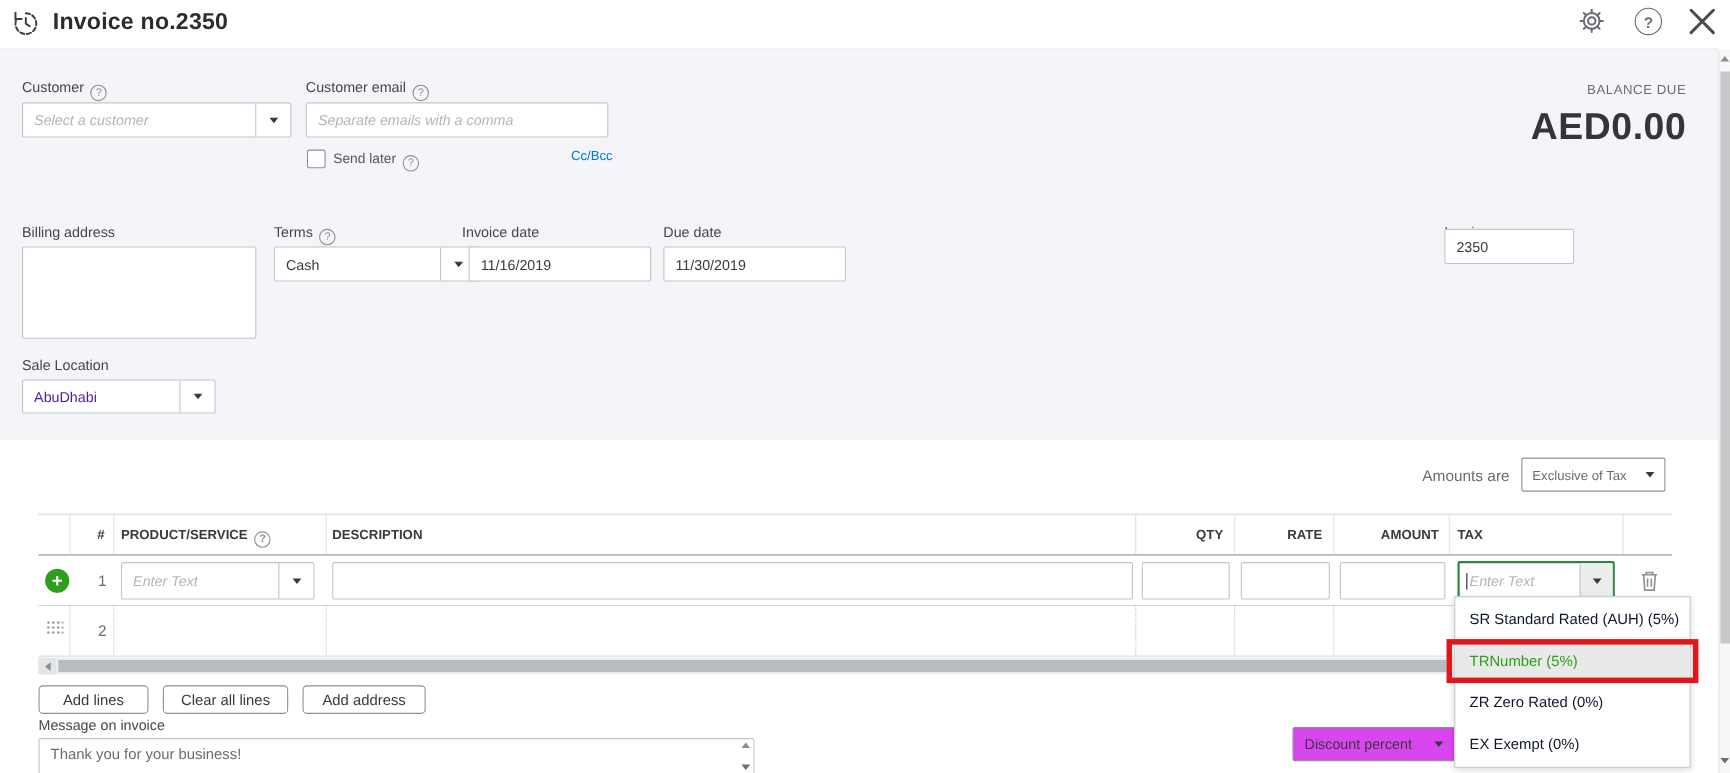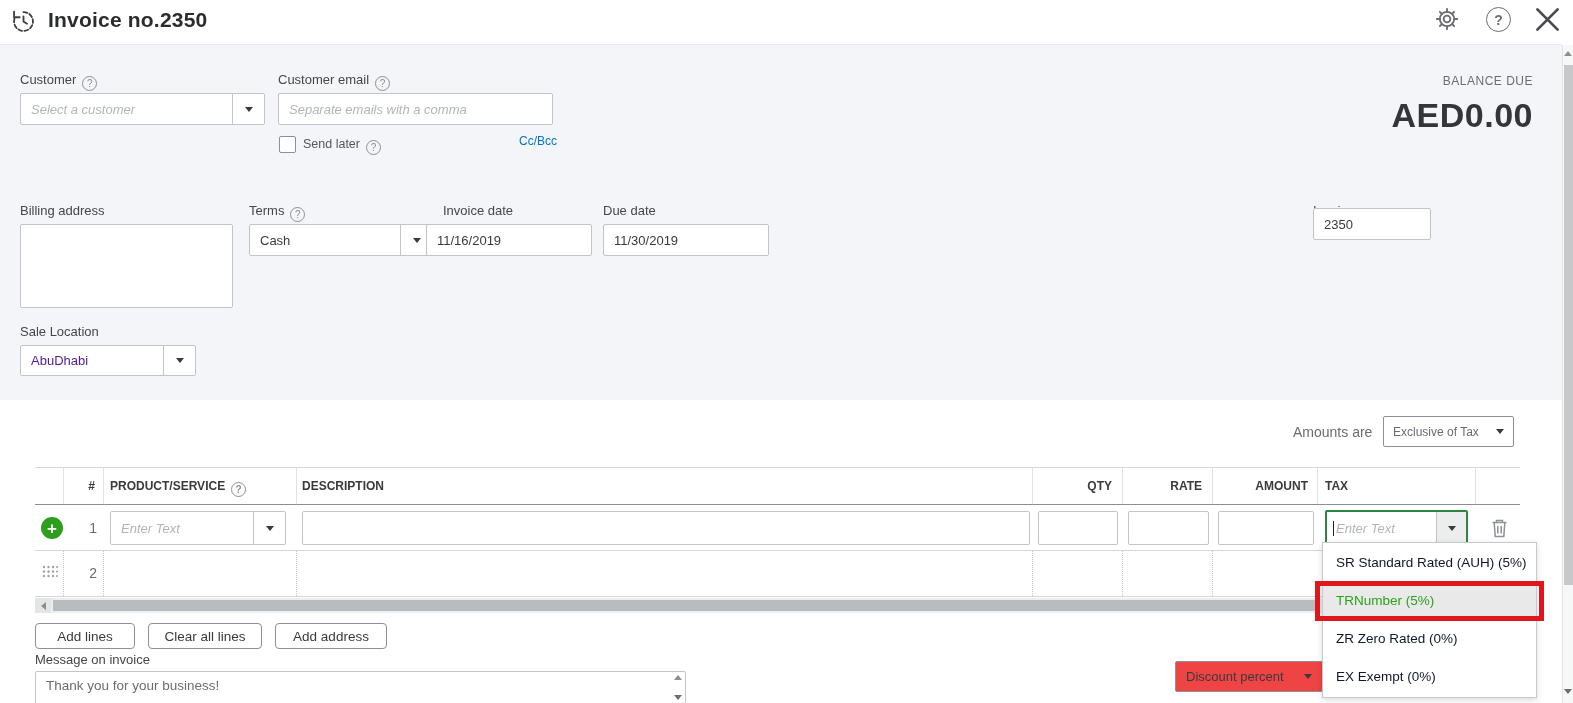--- a/index.html
+++ b/index.html
@@ -140,21 +140,21 @@
   <div class="abs lbl" style="left:249px; top:203px;">
     <span>Terms</span><span class="qm">?</span>
   </div>
   <div class="abs selbox" style="left:249px; top:224px; width:184px; height:32px;">
     <div class="txt">Cash</div>
     <div class="arrowseg">
         <div class="tri-down"></div>
       </div>
   </div>
 
-  <div class="abs lbl" style="left:443px; top:203px;">Invoice date</div>
+  <div class="abs lbl" style="left:420px; top:203px;">Invoice date</div>
   <div class="abs field" style="left:426px; top:224px; width:166px; height:32px;">
     <input type="text" value="11/16/2019" style="">
   </div>
 
   <div class="abs lbl" style="left:603px; top:203px;">Due date</div>
   <div class="abs field" style="left:603px; top:224px; width:166px; height:32px;">
     <input type="text" value="11/30/2019" style="">
   </div>
 
   <div class="abs lbl" style="left:1313px; top:203px;">Invoice no.</div>
@@ -267,21 +267,21 @@
   <button class="btn abs" style="left:148px; top:623px; width:114px; height:26px;">Clear all lines</button>
   <button class="btn abs" style="left:275px; top:623px; width:112px; height:26px;">Add address</button>
 
   <div class="abs lbl" style="left:35px; top:652px;">Message on invoice</div>
   <div class="abs" style="left:35px; top:671px; width:651px; height:40px;">
     <textarea class="msg" style="">Thank you for your business!</textarea>
     <div style="position:absolute; right:4px; top:4px;" class="tri-up gray"></div>
     <div style="position:absolute; right:4px; top:24px;" class="tri-down sm gray"></div>
   </div>
 
-  <div class="abs" style="left:1175px; top:661px; width:148px; height:31px; border:1px solid #8d9096; border-radius:2px; background:#ef4444; display:flex; align-items:center; padding:0 10px; cursor:pointer;">
+  <div class="abs" style="left:1175px; top:661px; width:148px; height:31px; border:1px solid #8d9096; border-radius:2px; background:#d946ef; display:flex; align-items:center; padding:0 10px; cursor:pointer;">
     <span style="flex:1; font-size:13px; color:#393a3d;">Discount percent</span>
     <div class="tri-down sm"></div>
   </div>
 
   <div class="abs dropdown-panel" style="left:1322px; top:542px; width:215px; height:156px;">
     <div class="dd-option">SR Standard Rated (AUH) (5%)</div>
     <div class="dd-option highlighted">TRNumber (5%)</div>
     <div class="dd-option">ZR Zero Rated (0%)</div>
     <div class="dd-option">EX Exempt (0%)</div>
   </div>

